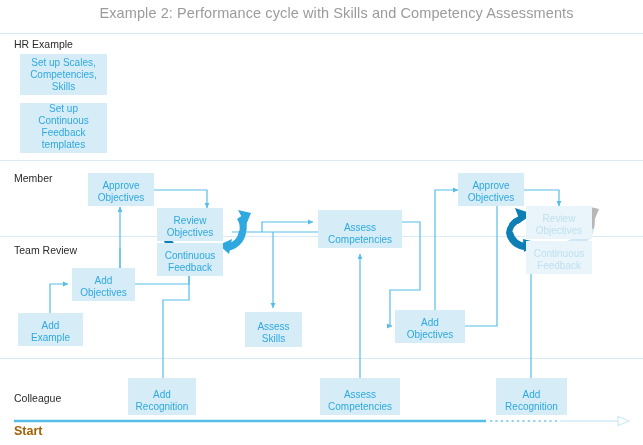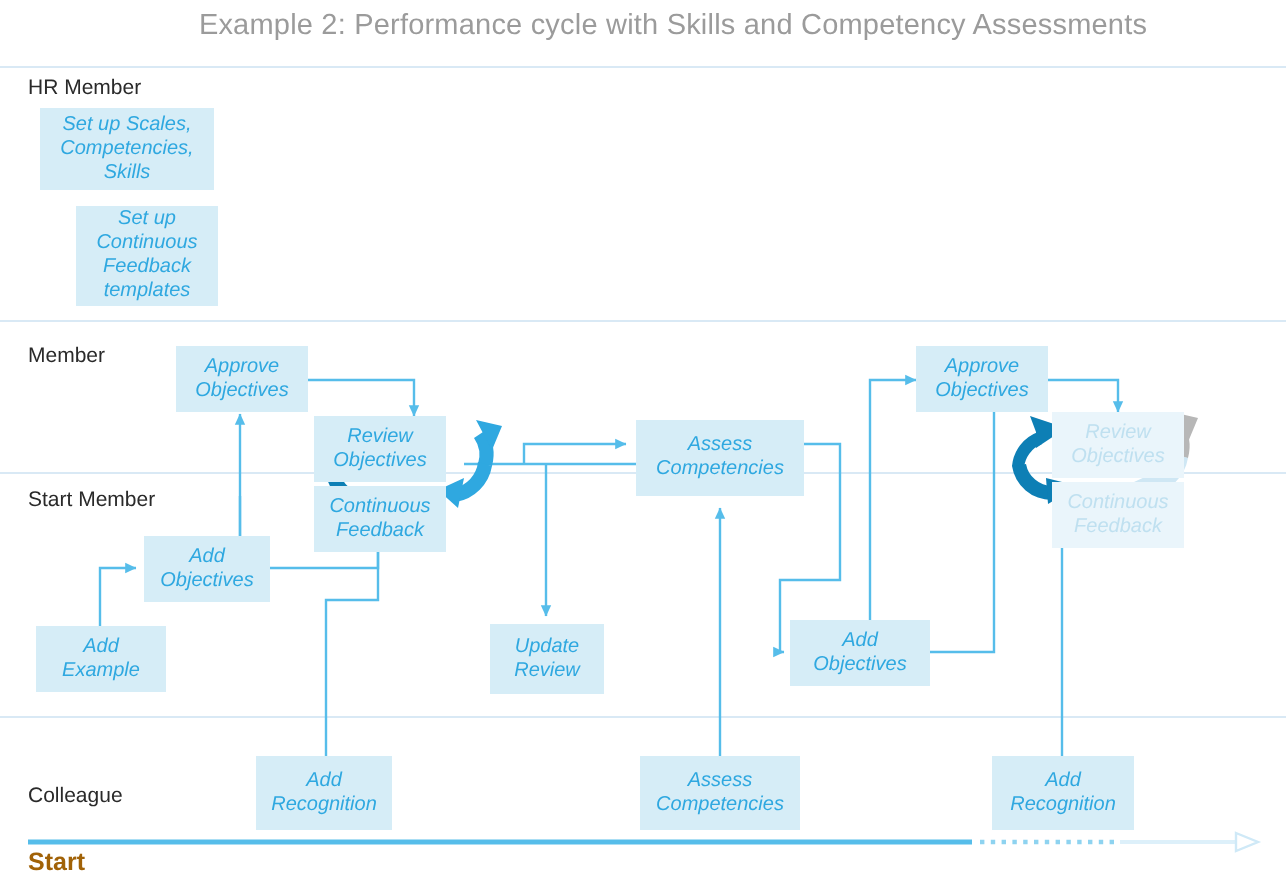--- a/index.html
+++ b/index.html
@@ -48,25 +48,24 @@
     white-space: nowrap;
   }
   
   .node {
     position: absolute;
     background: #d6edf7;
     color: #2fa8e0;
     font-size: 10px;
     line-height: 12px;
     display: flex;
-    align-items: center;
+    align-items: flex-end;
     justify-content: center;
     text-align: center;
     padding: 2px 3px;
-    font-style: italic;
   }
   .node.faded {
     background: #eaf5fb;
     color: #bfe0f0;
   }
   .node span { display: block; width: 100%; }
 
   
   #wires {
     position: absolute;
@@ -88,23 +87,23 @@
 
 <div id="root">
 
   <div class="title">Example 2: Performance cycle with Skills and Competency Assessments</div>
 
   <div class="lane-sep" style="top:33px;"></div>
   <div class="lane-sep" style="top:160px;"></div>
   <div class="lane-sep" style="top:236px;"></div>
   <div class="lane-sep" style="top:358px;"></div>
 
-  <div class="lane-label" style="left:14px; top:38px;">HR Member</div>
+  <div class="lane-label" style="left:14px; top:38px;">HR Example</div>
   <div class="lane-label" style="left:14px; top:172px;">Member</div>
-  <div class="lane-label" style="left:14px; top:244px;">Start Member</div>
+  <div class="lane-label" style="left:14px; top:244px;">Team Review</div>
   <div class="lane-label" style="left:14px; top:365px;margin-top:27px;">Colleague</div>
 
   <svg id="wires" viewBox="0 0 643 445">
     <defs>
       <marker id="ah" markerWidth="7" markerHeight="7" refX="5.4" refY="3" orient="auto" markerUnits="userSpaceOnUse">
         <path d="M0,0.4 L5.6,3 L0,5.6 z" fill="#56bdea"></path>
       </marker>
       <marker id="ahp" markerWidth="9" markerHeight="9" refX="7" refY="4" orient="auto" markerUnits="userSpaceOnUse">
         <path d="M0.6,0.6 L7.4,4 L0.6,7.4 z" fill="none" stroke="#bfe0f0" stroke-width="1"></path>
       </marker>
@@ -164,21 +163,21 @@
 
     <line x1="14" y1="421" x2="486" y2="421" stroke="#56bdea" stroke-width="2.4"></line>
     <line x1="490" y1="421" x2="560" y2="421" stroke="#8ed3f0" stroke-width="2.2" stroke-dasharray="2.2 3.2"></line>
     <line x1="560" y1="421" x2="618" y2="421" stroke="#ddf0fa" stroke-width="2"></line>
     <path d="M618,416.5 L629,421 L618,425.5 z" fill="none" stroke="#cfe9f7" stroke-width="1.2"></path>
   </svg>
 
   <div class="node" style="left:20px; top:54px; width:87px; height:41px;">
     <span>Set up Scales, Competencies, Skills</span>
   </div>
-  <div class="node" style="left:38px; top:103px; width:71px; height:50px;">
+  <div class="node" style="left:20px; top:103px; width:87px; height:50px;">
     <span>Set up Continuous Feedback templates</span>
   </div>
 
   <div class="node" style="left:88px; top:173px; width:66px; height:33px;">
     <span>Approve Objectives</span>
   </div>
   <div class="node" style="left:157px; top:208px; width:66px; height:33px;">
     <span>Review Objectives</span>
   </div>
   <div class="node" style="left:157px; top:243px; width:66px; height:33px;">
@@ -188,21 +187,21 @@
     <span>Add Objectives</span>
   </div>
   <div class="node" style="left:18px; top:313px; width:65px; height:33px;">
     <span>Add Example</span>
   </div>
 
   <div class="node" style="left:318px; top:210px; width:84px; height:38px;">
     <span>Assess Competencies</span>
   </div>
   <div class="node" style="left:245px; top:312px; width:57px; height:35px;">
-    <span>Update Review</span>
+    <span>Assess Skills</span>
   </div>
   <div class="node" style="left:395px; top:310px; width:70px; height:33px;">
     <span>Add Objectives</span>
   </div>
 
   <div class="node" style="left:458px; top:173px; width:66px; height:33px;">
     <span>Approve Objectives</span>
   </div>
   <div class="node faded" style="left:526px; top:206px; width:66px; height:33px;">
     <span>Review Objectives</span>

